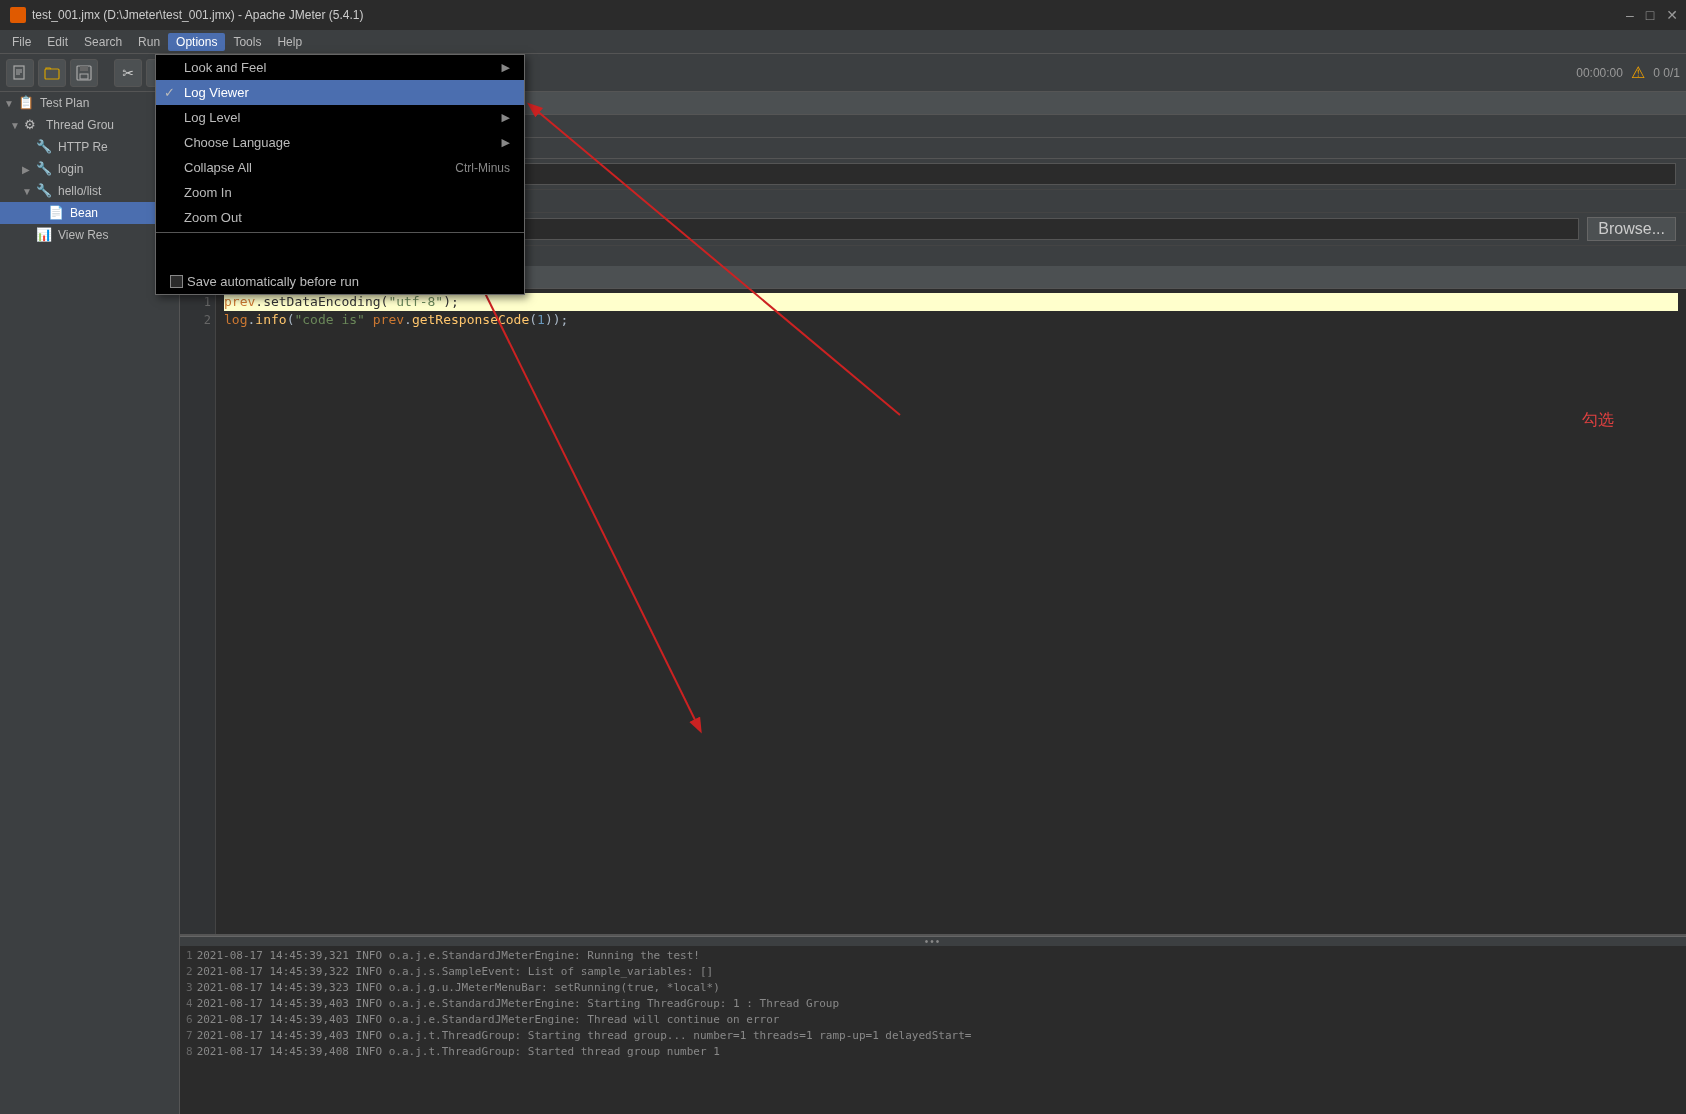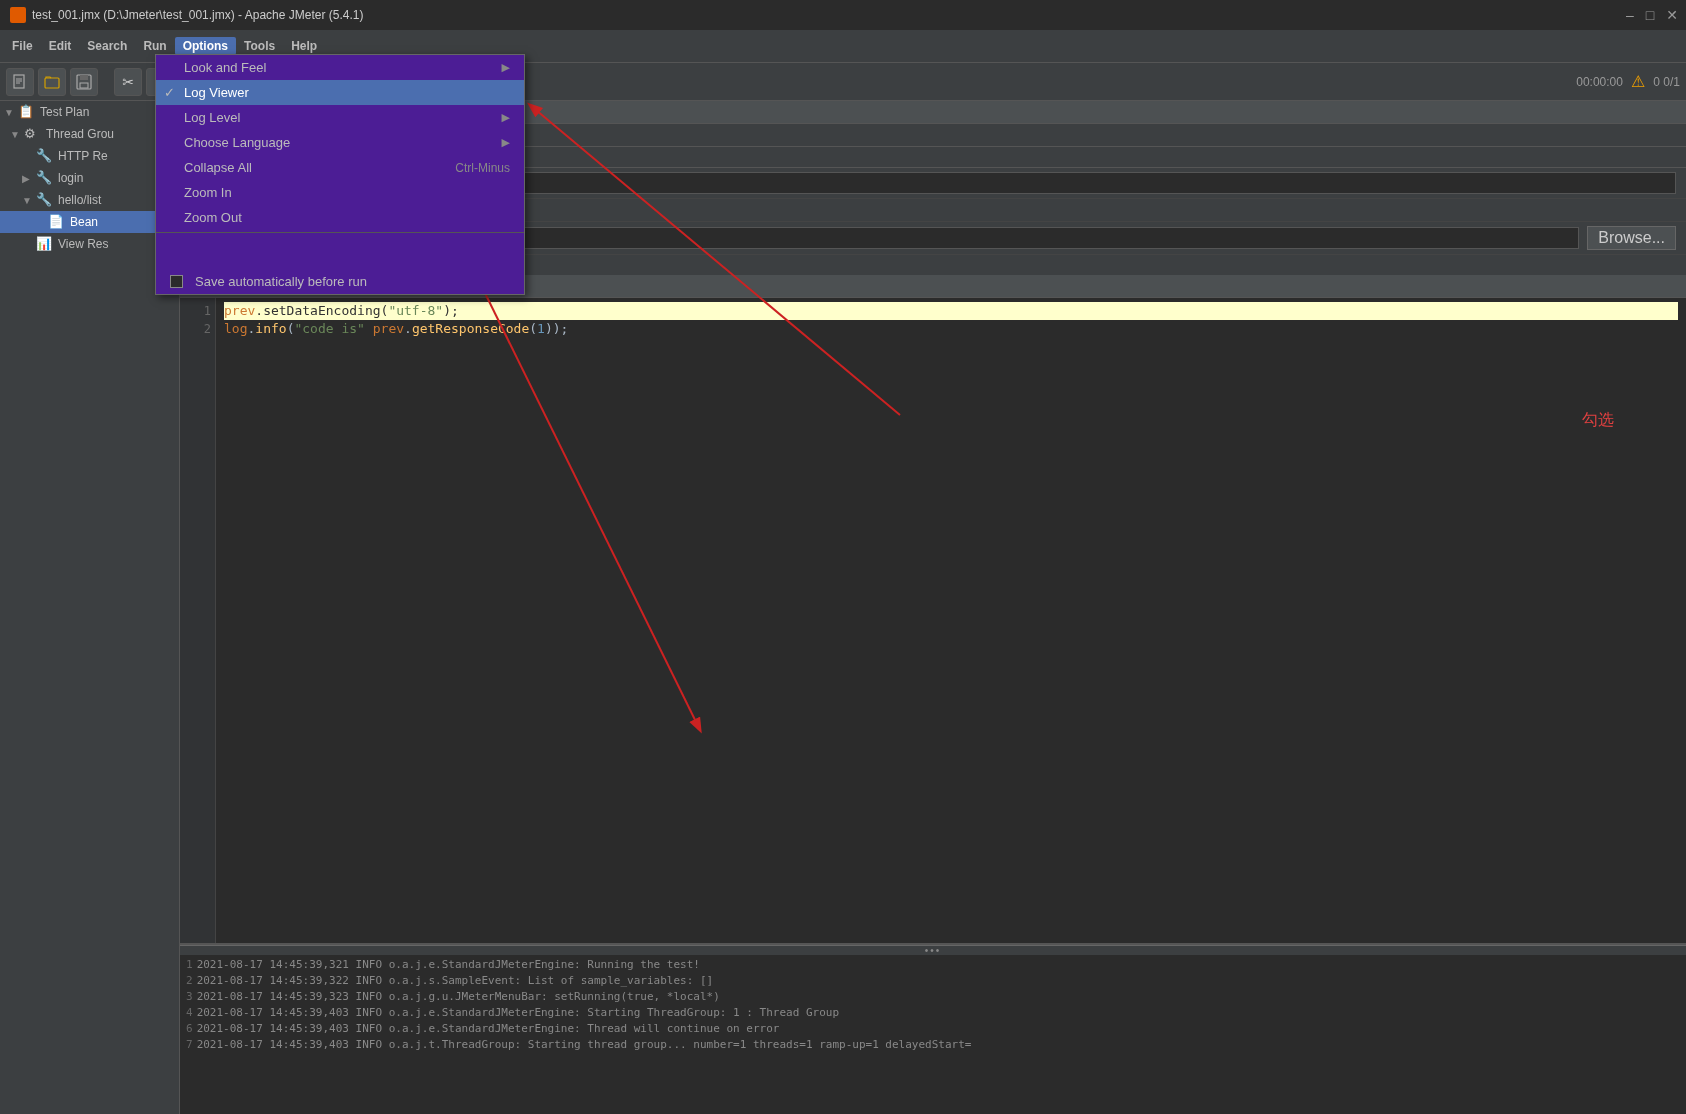--- a/index.html
+++ b/index.html
@@ -39,27 +39,26 @@
       gap: 12px;
     }
     #title-bar .window-controls span {
       font-size: 14px;
       color: #999;
       cursor: pointer;
     }
 
     
     #menu-bar {
-      height: 33px;
+      height: 24px;
       background: #3c3f41;
       display: flex;
       align-items: center;
       padding: 0 4px;
       border-bottom: 1px solid #555;
-      font-weight: bold;
     }
     .menu-item {
       padding: 2px 8px;
       color: #bbbbbb;
       font-size: 12px;
       cursor: pointer;
       border-radius: 2px;
     }
     .menu-item:hover, .menu-item.active {
       background: #4b6eaf;
@@ -272,21 +271,21 @@
       color: #666;
       margin-right: 4px;
     }
 
     
     #options-dropdown {
       position: absolute;
       top: 54px;
       left: 155px;
       width: 370px;
-      background: #4c1d95;
+      background: #000000;
       border: 1px solid #666;
       box-shadow: 3px 3px 8px rgba(0,0,0,0.5);
       z-index: 1000;
     }
     .dropdown-item {
       display: flex;
       align-items: center;
       padding: 5px 14px 5px 28px;
       font-size: 13px;
       color: #bbbbbb;
@@ -311,21 +310,21 @@
       color: #bbbbbb;
     }
     .dropdown-item.checked .check { display: inline; }
     .dropdown-item .check { display: none; }
     .dropdown-item.checked .check { display: inline; }
     .submenu-arrow { margin-left: auto; color: #888; font-size: 11px; }
 
     
     .dropdown-item.cb-item {
       padding-left: 14px;
-      gap: 12px;
+      gap: 4px;
       margin-top: 36px;
     }
     .cb-box {
       width: 13px; height: 13px;
       border: 1px solid #888;
       background: #2b2b2b;
       display: inline-block;
       flex-shrink: 0;
     }
 
@@ -514,20 +513,21 @@
       <div class="log-handle">
         <span>•••</span>
       </div>
       <div class="log-content">
         <div class="log-line"><span class="log-num">1</span><span>2021-08-17 14:45:39,321 INFO o.a.j.e.StandardJMeterEngine: Running the test!</span></div>
         <div class="log-line"><span class="log-num">2</span><span>2021-08-17 14:45:39,322 INFO o.a.j.s.SampleEvent: List of sample_variables: []</span></div>
         <div class="log-line"><span class="log-num">3</span><span>2021-08-17 14:45:39,323 INFO o.a.j.g.u.JMeterMenuBar: setRunning(true, *local*)</span></div>
         <div class="log-line"><span class="log-num">4</span><span>2021-08-17 14:45:39,403 INFO o.a.j.e.StandardJMeterEngine: Starting ThreadGroup: 1 : Thread Group</span></div>
         <div class="log-line"><span class="log-num">6</span><span>2021-08-17 14:45:39,403 INFO o.a.j.e.StandardJMeterEngine: Thread will continue on error</span></div>
         <div class="log-line"><span class="log-num">7</span><span>2021-08-17 14:45:39,403 INFO o.a.j.t.ThreadGroup: Starting thread group... number=1 threads=1 ramp-up=1 delayedStart=</span></div>
+        <div class="log-line"><span class="log-num">8</span><span>2021-08-17 14:45:39,408 INFO o.a.j.t.ThreadGroup: Started thread group number 1</span></div>
       </div>
     </div>
   </div>
 </div>
 
 <div id="options-dropdown">
 
   <div class="dropdown-item">
 
     <span>Look and Feel</span>

